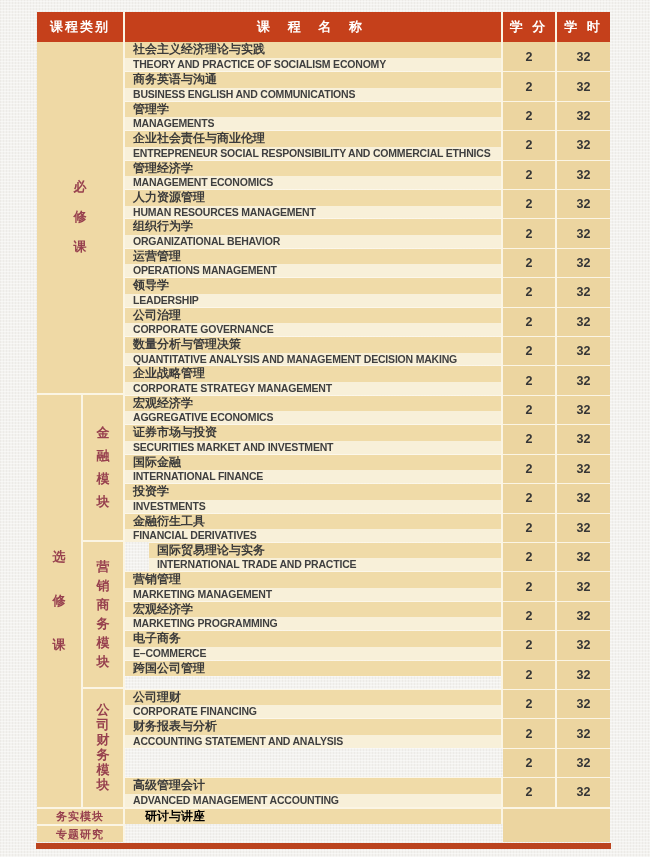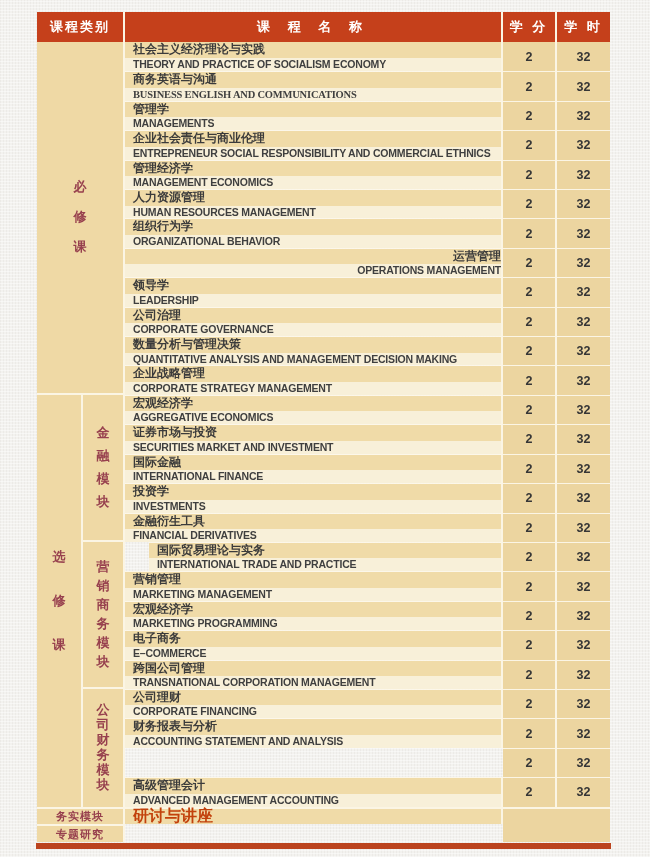--- a/index.html
+++ b/index.html
@@ -78,22 +78,22 @@
   .vgap-xs{ gap:1px; }    
 
   
   .footer-label{
     flex-direction:row; font-size:11px; letter-spacing:1px;
     border-top:2px solid #fbf5e4;
   }
   .footer-course{
     background:#f0dba8; border-right:2px solid #fbf5e4;
     border-top:2px solid #fbf5e4;
-    font-size:16px; font-weight:bold; color:#c2410c;
-    display:flex; align-items:center; padding-left:8px;
+    font-size:12px; font-weight:bold; color:#000000;
+    display:flex; align-items:center; padding-left:20px;
   }
   .footer-course.lighter{ background:#f8f0d9; }
   .footer-merged{ border-top:2px solid #fbf5e4; }
 
   .bottom-line{
     width:575px; height:6px; background:#bb431d; margin-top:1px; margin-left:-1px;
   }
 </style>
 </head>
 <body>
@@ -112,21 +112,21 @@
         <div class="course-cell no-top" style="grid-area: 1 / 3 / 2 / 4;">
           <div class="cn">社会主义经济理论与实践</div>
           <div class="en">THEORY AND PRACTICE OF SOCIALISM ECONOMY</div>
         </div>
         <div class="num-cell creditcol no-top" style="grid-area: 1 / 4 / 2 / 5;">
           <div class="num">2</div>
         </div>
         <div class="num-cell no-top" style="grid-area: 1 / 5 / 2 / 6;">
           <div class="num">32</div>
         </div>
-        <div class="course-cell" style="grid-area: 2 / 3 / 3 / 4; font-family: Liberation Serif, serif;">
+        <div class="course-cell" style="grid-area: 2 / 3 / 3 / 4;">
           <div class="cn">商务英语与沟通</div>
           <div class="en">BUSINESS ENGLISH AND COMMUNICATIONS</div>
         </div>
         <div class="num-cell creditcol" style="grid-area: 2 / 4 / 3 / 5;">
           <div class="num">2</div>
         </div>
         <div class="num-cell" style="grid-area: 2 / 5 / 3 / 6;">
           <div class="num">32</div>
         </div>
         <div class="course-cell" style="grid-area: 3 / 3 / 4 / 4;">
@@ -172,21 +172,21 @@
         <div class="course-cell" style="grid-area: 7 / 3 / 8 / 4;">
           <div class="cn">组织行为学</div>
           <div class="en">ORGANIZATIONAL BEHAVIOR</div>
         </div>
         <div class="num-cell creditcol" style="grid-area: 7 / 4 / 8 / 5;">
           <div class="num">2</div>
         </div>
         <div class="num-cell" style="grid-area: 7 / 5 / 8 / 6;">
           <div class="num">32</div>
         </div>
-        <div class="course-cell" style="grid-area: 8 / 3 / 9 / 4; text-align: right;">
+        <div class="course-cell" style="grid-area: 8 / 3 / 9 / 4;">
           <div class="cn">运营管理</div>
           <div class="en">OPERATIONS MANAGEMENT</div>
         </div>
         <div class="num-cell creditcol" style="grid-area: 8 / 4 / 9 / 5;">
           <div class="num">2</div>
         </div>
         <div class="num-cell" style="grid-area: 8 / 5 / 9 / 6;">
           <div class="num">32</div>
         </div>
         <div class="course-cell" style="grid-area: 9 / 3 / 10 / 4;">
@@ -325,21 +325,20 @@
           <div class="en">E–COMMERCE</div>
         </div>
         <div class="num-cell creditcol" style="grid-area: 21 / 4 / 22 / 5;">
           <div class="num">2</div>
         </div>
         <div class="num-cell" style="grid-area: 21 / 5 / 22 / 6;">
           <div class="num">32</div>
         </div>
         <div class="course-cell" style="grid-area: 22 / 3 / 23 / 4;">
           <div class="cn">跨国公司管理</div>
-          <div class="en">TRANSNATIONAL CORPORATION MANAGEMENT</div>
         </div>
         <div class="num-cell creditcol" style="grid-area: 22 / 4 / 23 / 5;">
           <div class="num">2</div>
         </div>
         <div class="num-cell" style="grid-area: 22 / 5 / 23 / 6;">
           <div class="num">32</div>
         </div>
         <div class="cat-cell vgap-sm bordered-b" style="grid-area: 18 / 2 / 23 / 3;">
           <span>营</span>
           <span>销</span>

